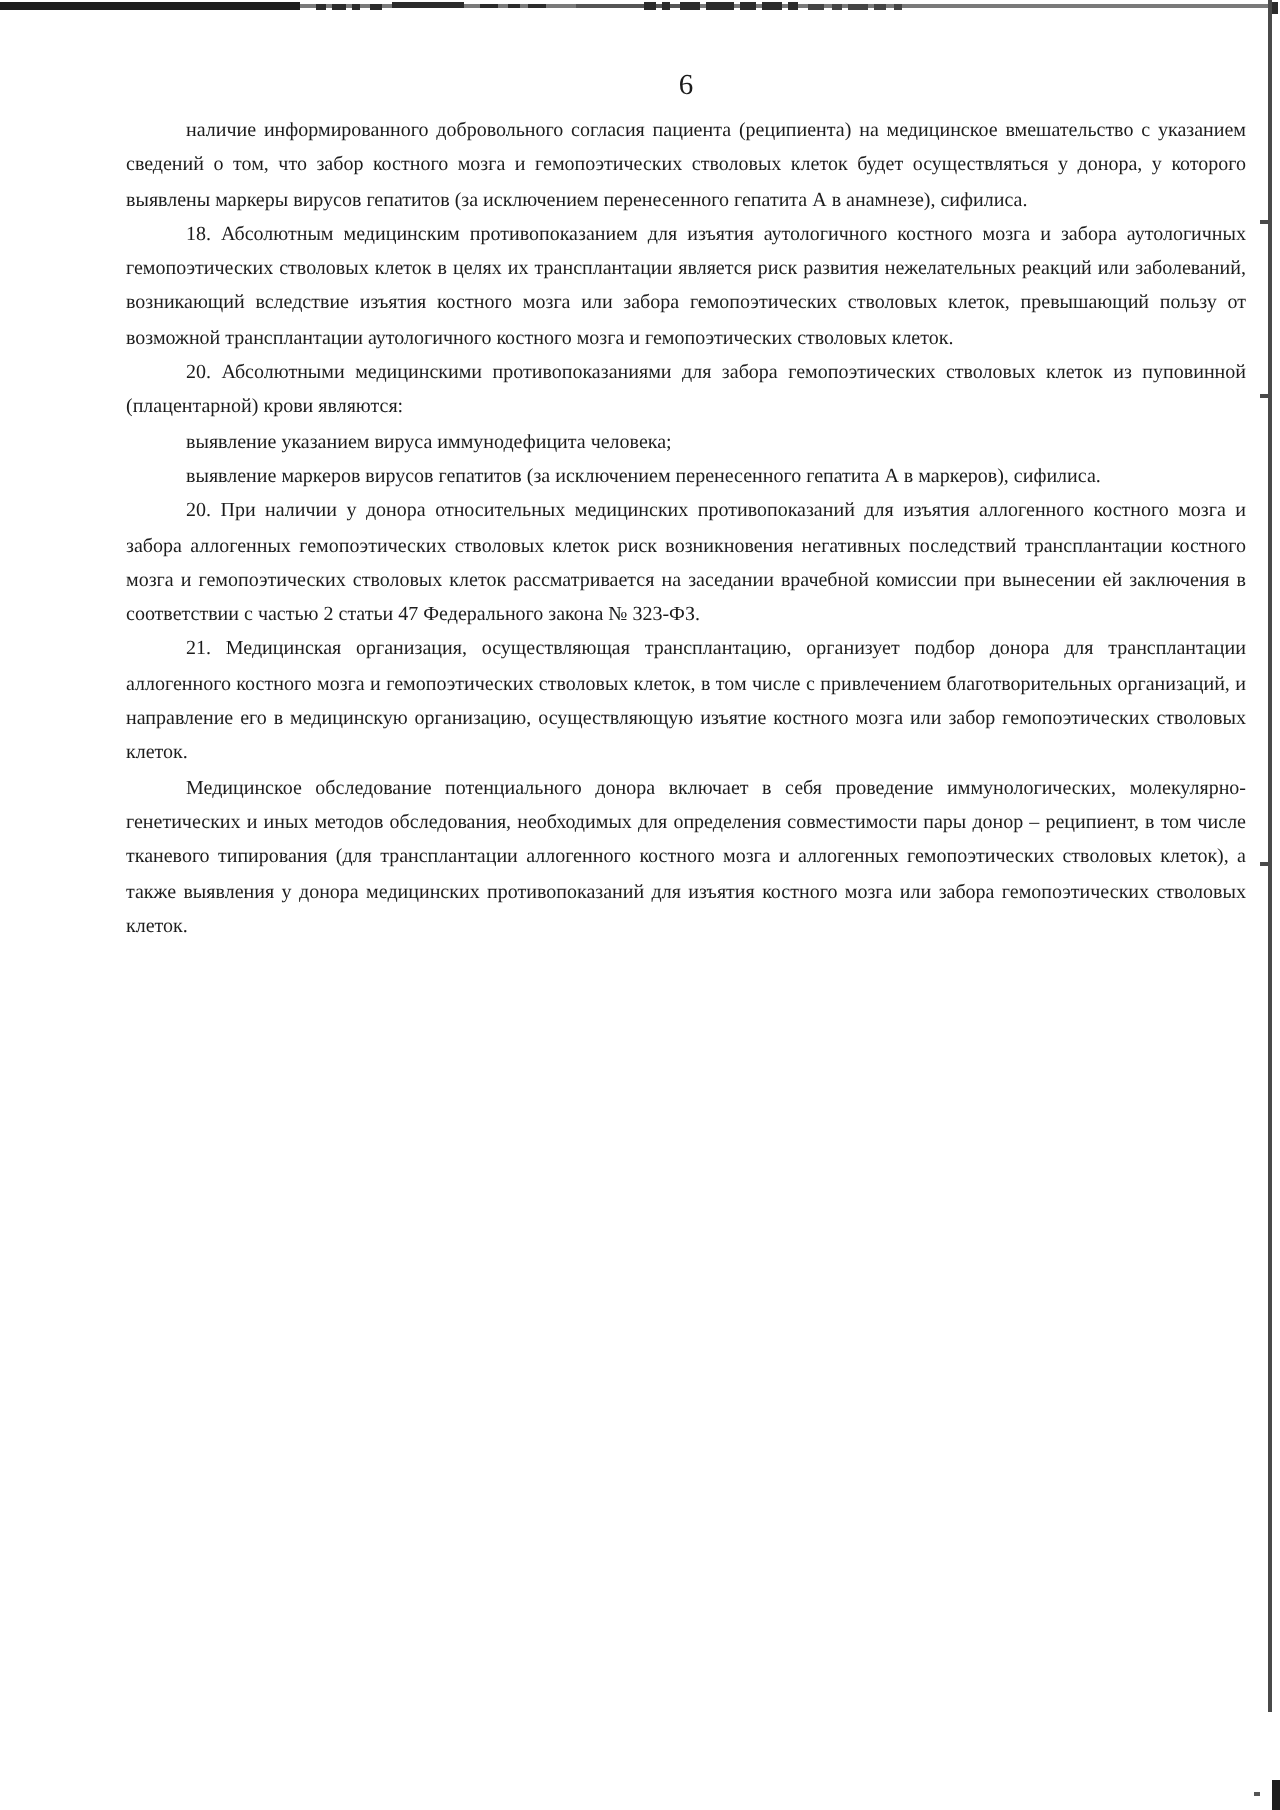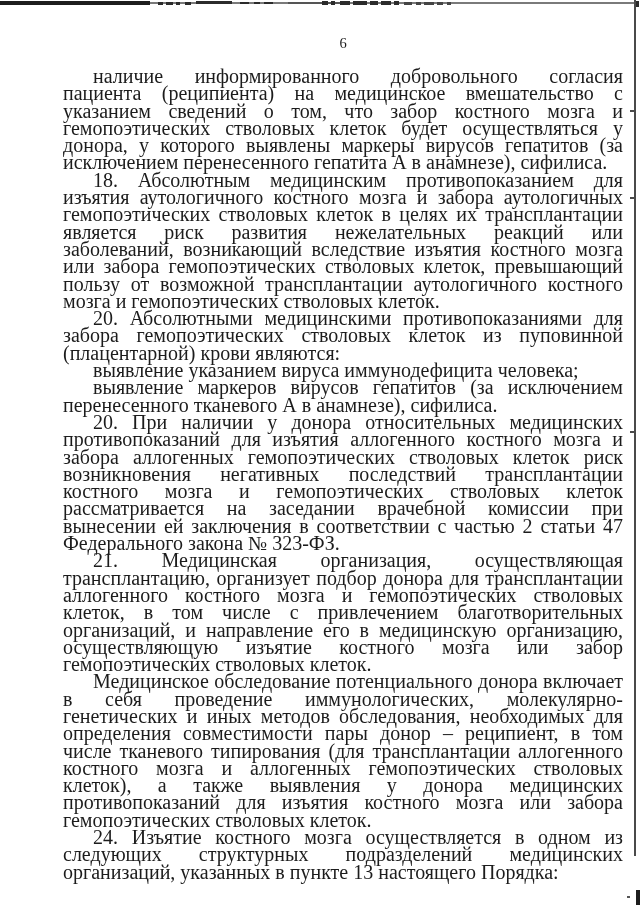--- a/index.html
+++ b/index.html
@@ -15,24 +15,24 @@
     position: absolute;
     top: 35px;
     left: 63px;
     width: 560px;
     text-align: center;
     font-size: 14.5px;
     color: #1c1c1c;
   }
   .text-column {
     position: absolute;
-    top: 68px;
+    top: 57px;
     left: 63px;
     width: 560px;
-    font-size: 20px;
+    font-size: 10px;
     line-height: 17.3px;
     color: #1c1c1c;
     text-align: justify;
     font-family: Liberation Serif, serif;
   }
   .text-column p {
     margin: 0;
     padding: 0;
     text-indent: 30px;
   }
@@ -92,20 +92,19 @@
     <div class="artifact" style="left:627px;top:896px;width:3px;height:2px;background:#555;"></div>
   </div>
 
   <div class="page-number">6</div>
 
   <div class="text-column">
     <p>наличие информированного добровольного согласия пациента (реципиента) на медицинское вмешательство с указанием сведений о том, что забор костного мозга и гемопоэтических стволовых клеток будет осуществляться у донора, у которого выявлены маркеры вирусов гепатитов (за исключением перенесенного гепатита А в анамнезе), сифилиса.</p>
     <p>18. Абсолютным медицинским противопоказанием для изъятия аутологичного костного мозга и забора аутологичных гемопоэтических стволовых клеток в целях их трансплантации является риск развития нежелательных реакций или заболеваний, возникающий вследствие изъятия костного мозга или забора гемопоэтических стволовых клеток, превышающий пользу от возможной трансплантации аутологичного костного мозга и гемопоэтических стволовых клеток.</p>
     <p>20. Абсолютными медицинскими противопоказаниями для забора гемопоэтических стволовых клеток из пуповинной (плацентарной) крови являются:</p>
     <p>выявление указанием вируса иммунодефицита человека;</p>
-    <p>выявление маркеров вирусов гепатитов (за исключением перенесенного тканевого А в анамнезе), сифилиса.</p>
+    <p>выявление маркеров вирусов гепатитов (за исключением перенесенного гепатита А в маркеров), сифилиса.</p>
     <p>20. При наличии у донора относительных медицинских противопоказаний для изъятия аллогенного костного мозга и забора аллогенных гемопоэтических стволовых клеток риск возникновения негативных последствий трансплантации костного мозга и гемопоэтических стволовых клеток рассматривается на заседании врачебной комиссии при вынесении ей заключения в соответствии с частью 2 статьи 47 Федерального закона № 323-ФЗ.</p>
     <p>21. Медицинская организация, осуществляющая трансплантацию, организует подбор донора для трансплантации аллогенного костного мозга и гемопоэтических стволовых клеток, в том числе с привлечением благотворительных организаций, и направление его в медицинскую организацию, осуществляющую изъятие костного мозга или забор гемопоэтических стволовых клеток.</p>
     <p>Медицинское обследование потенциального донора включает в себя проведение иммунологических, молекулярно-генетических и иных методов обследования, необходимых для определения совместимости пары донор – реципиент, в том числе тканевого типирования (для трансплантации аллогенного костного мозга и аллогенных гемопоэтических стволовых клеток), а также выявления у донора медицинских противопоказаний для изъятия костного мозга или забора гемопоэтических стволовых клеток.</p>
-    <p>24. Изъятие костного мозга осуществляется в одном из следующих структурных подразделений медицинских организаций, указанных в пункте 13 настоящего Порядка:</p>
   </div>
 
 </div>
 
 </body></html>

